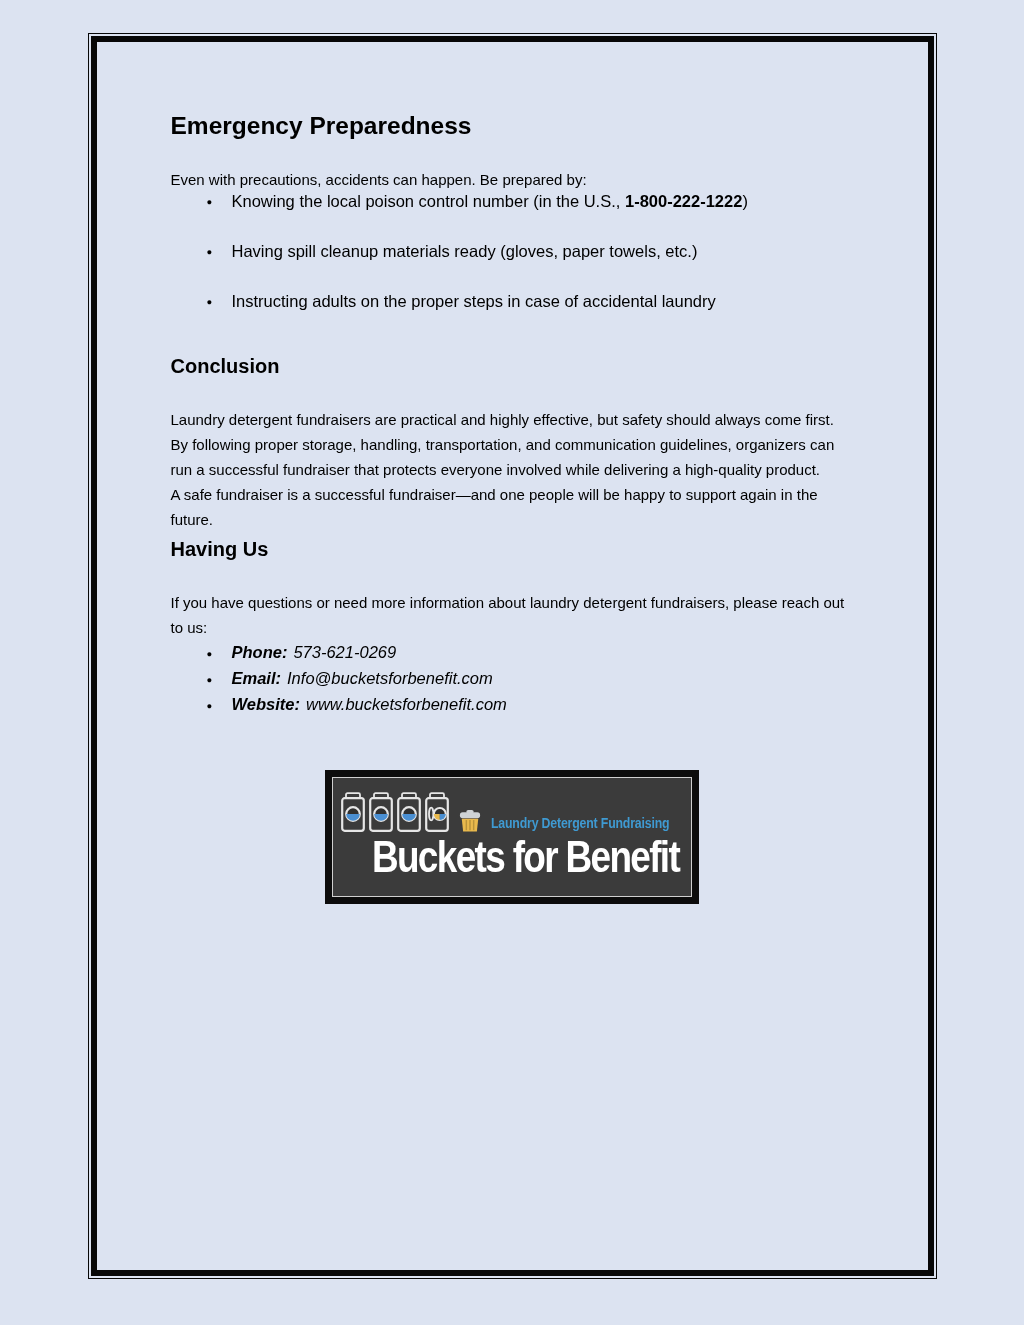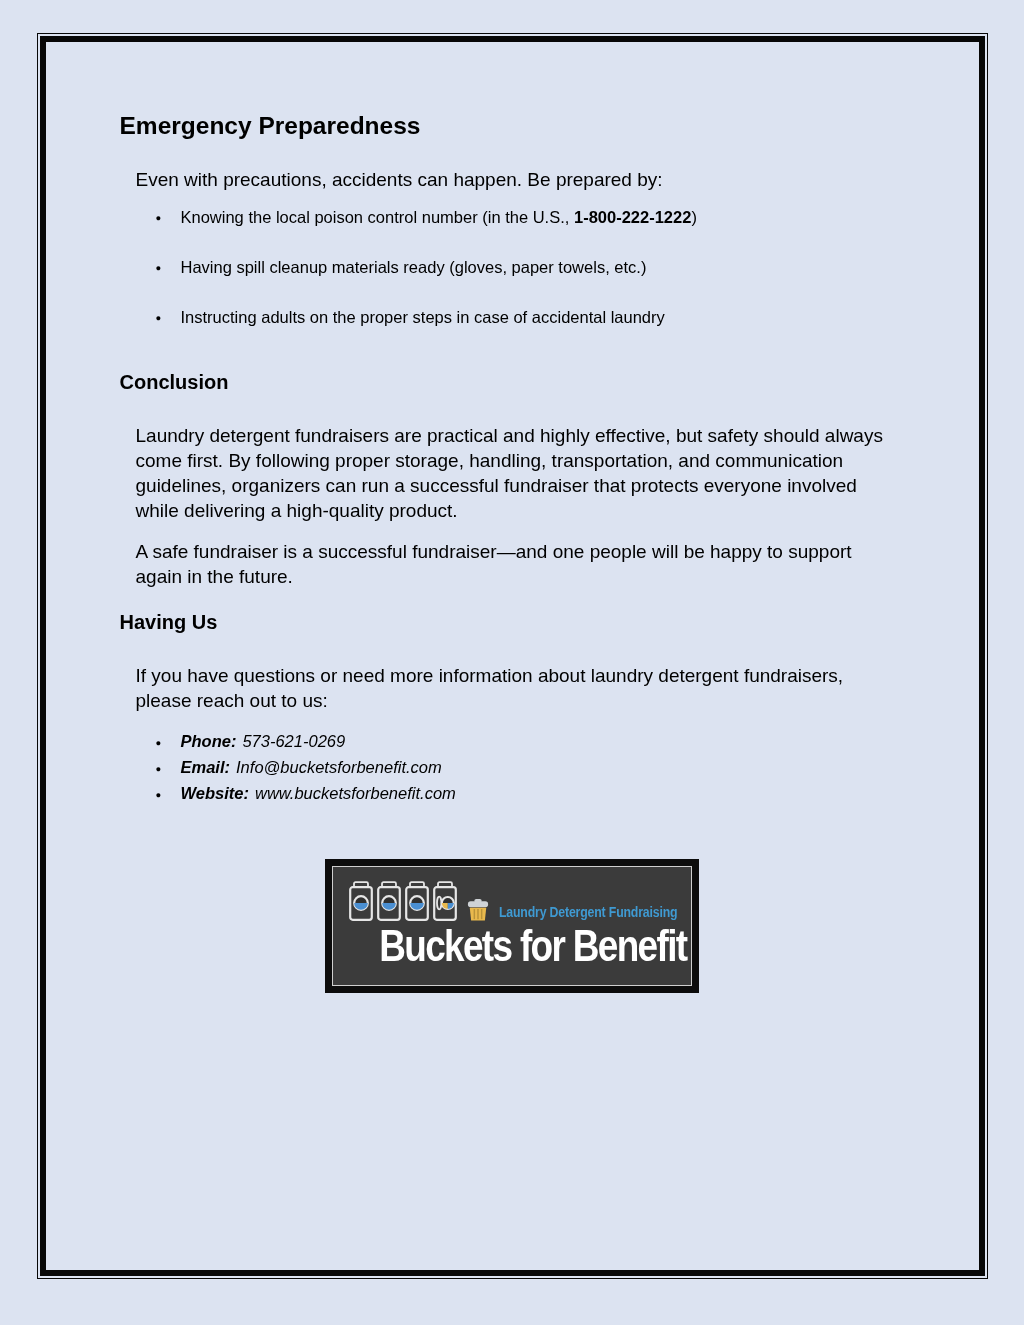--- a/index.html
+++ b/index.html
@@ -5,21 +5,21 @@
   * { margin: 0; padding: 0; box-sizing: border-box; }
   html, body {
     width: 1024px;
     height: 1325px;
     background: #dce3f1;
     font-family: "Liberation Sans", sans-serif;
     color: #000;
     overflow: hidden;
   }
   .page {
-    width: 945px;
+    width: 843px;
     height: 1240px;
     margin: 36px auto 0;
     border: 6px solid #070707;
     outline: 1.5px solid #070707;
     outline-offset: 2px;
     background: #dce3f1;
   }
   .content {
     padding: 70px 74px 0 74px;
   }
@@ -29,23 +29,23 @@
     line-height: 28px;
     margin: 0 0 27px 0;
   }
   h1.doc-h1 {
     font-size: 20px;
     font-weight: bold;
     line-height: 34px;
     margin: 0 0 24px 0;
   }
   p.body-text {
-    font-size: 19px;
+    font-size: 15px;
     line-height: 25px;
-    margin: 16px;
+    margin: 0;
   }
   .mb-intro   { margin-bottom: 27px; }
   .mb-para1   { margin-bottom: 24px; }
   .mb-para2   { margin-bottom: 26px; }
   .mb-cintro  { margin-bottom: 9px; }
   ul.doc-list { list-style: none; margin: 0; padding: 0; }
   ul.spaced-list { margin-bottom: 38px; }
   ul.spaced-list li { margin-bottom: 31px; }
   ul.spaced-list li:last-child { margin-bottom: 0; }
   li.doc-li {
@@ -76,21 +76,21 @@
     height: 134px;
     margin: 52px auto 0;
     background: #0c0c0c;
     padding: 7px;
   }
   .logo-inner {
     width: 100%;
     height: 100%;
     border: 1.5px solid #cfcfcf;
     background: #3b3b3b;
-    padding: 12px 6px 0 16px;
+    padding: 12px 6px 0 8px;
     overflow: hidden;
   }
   .logo-row {
     display: flex;
     align-items: flex-end;
     height: 42px;
   }
   .washer { width: 24px; height: 40px; margin-right: 4px; flex: 0 0 auto; }
   .bucket { width: 26px; height: 22px; margin: 0 8px 0 4px; flex: 0 0 auto; }
   .tagline {

